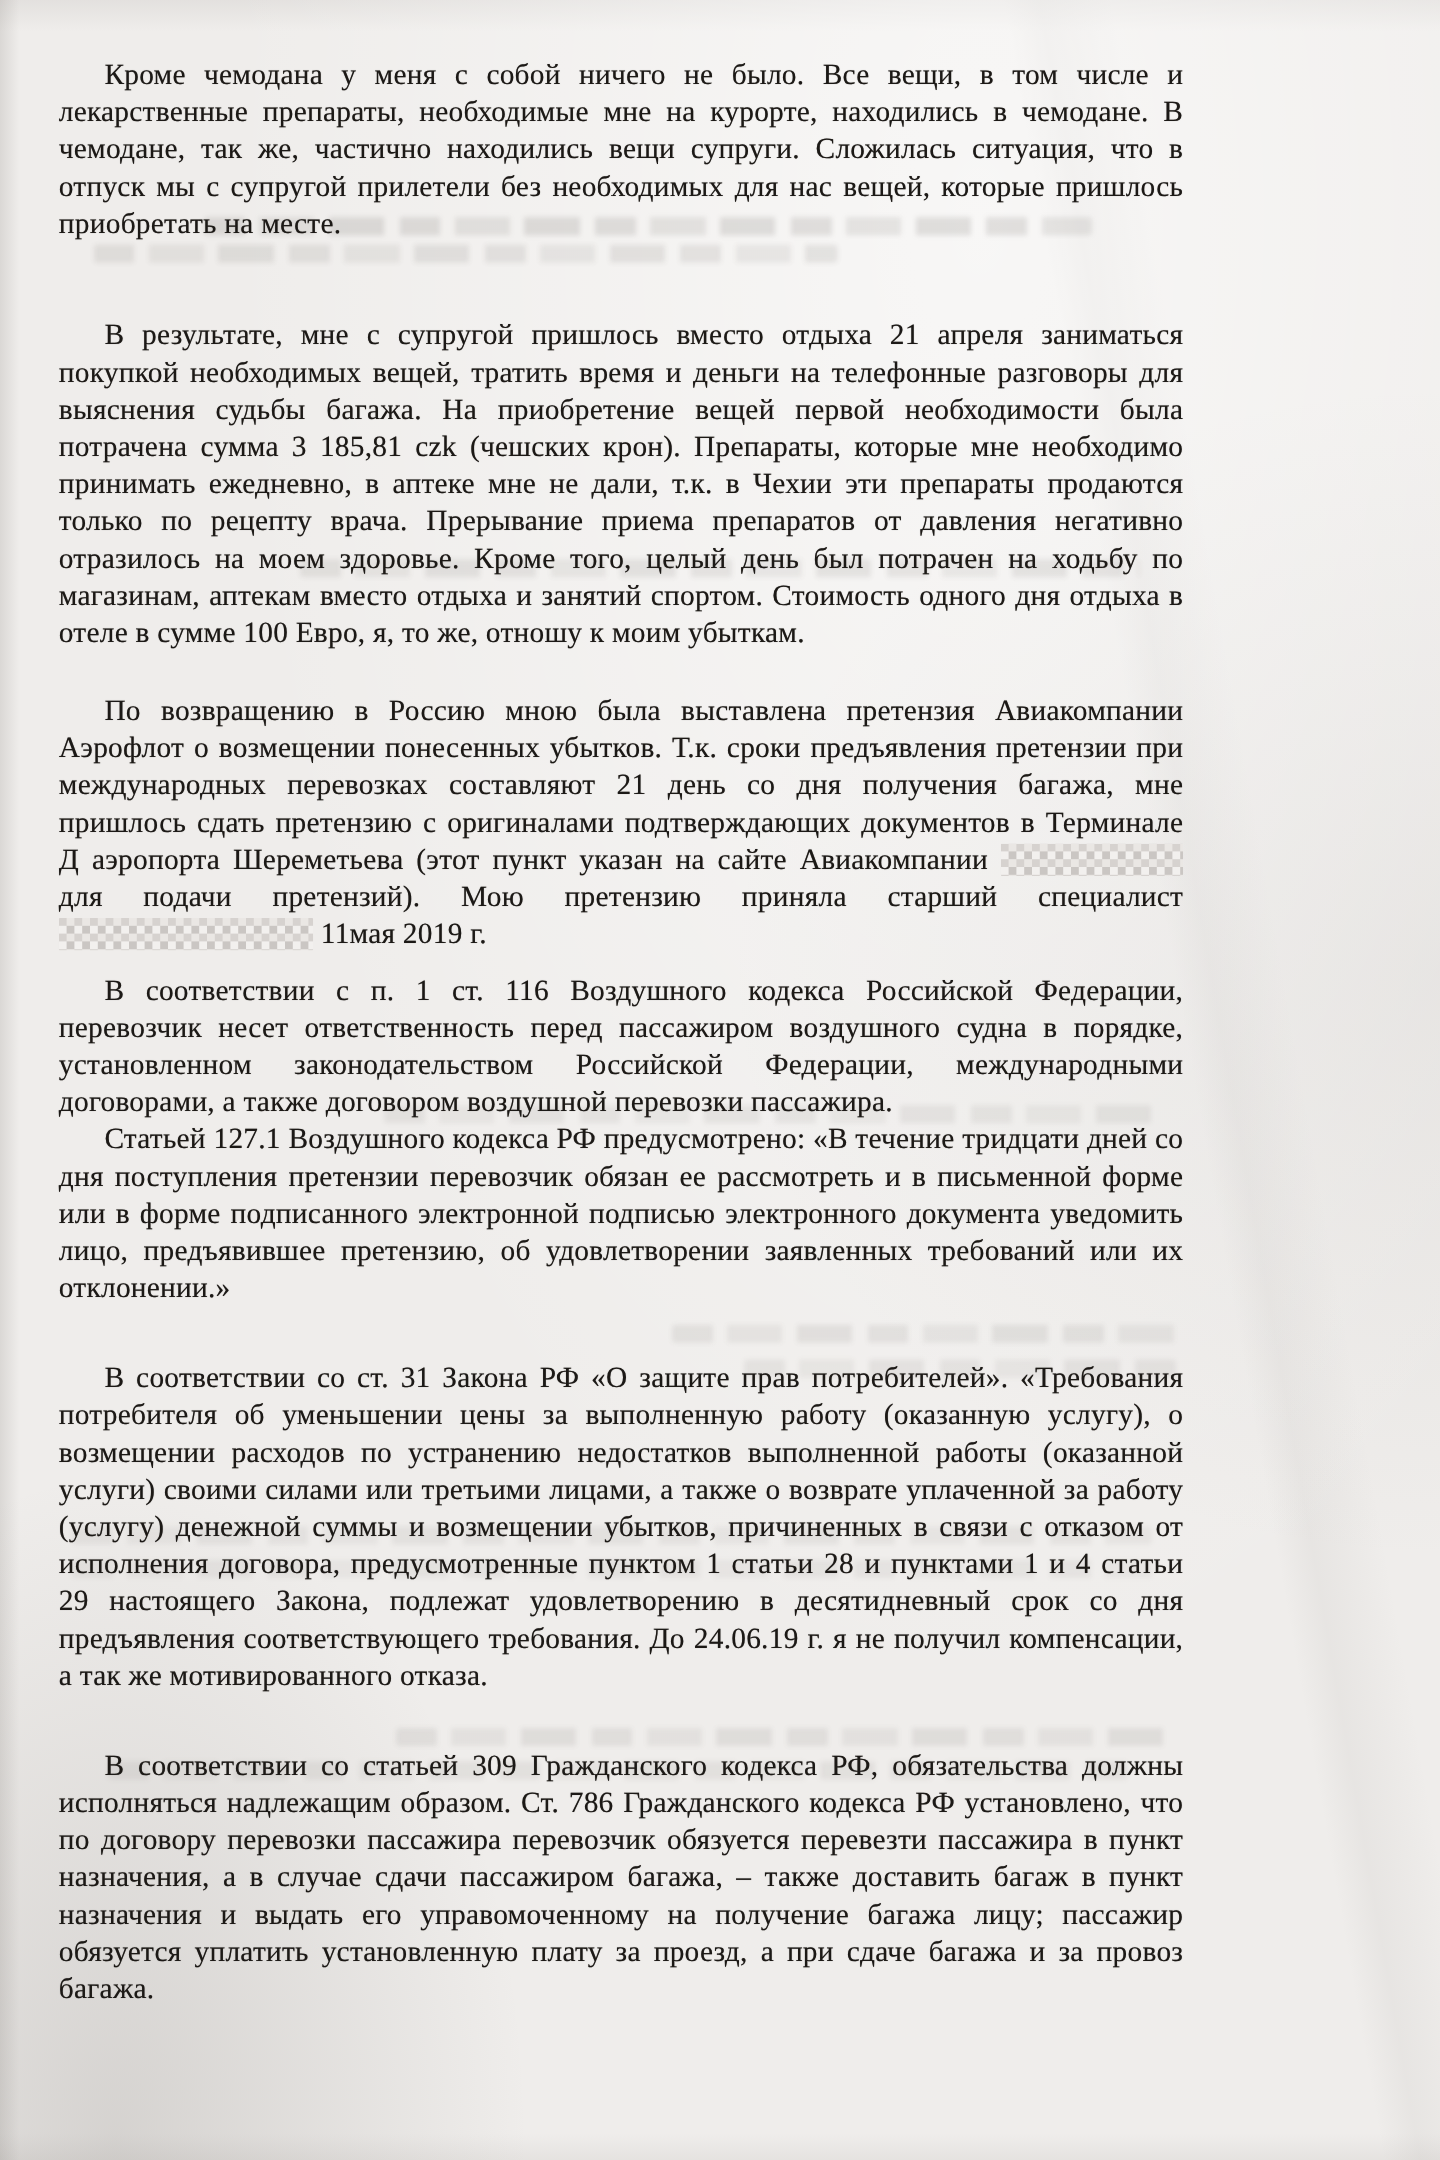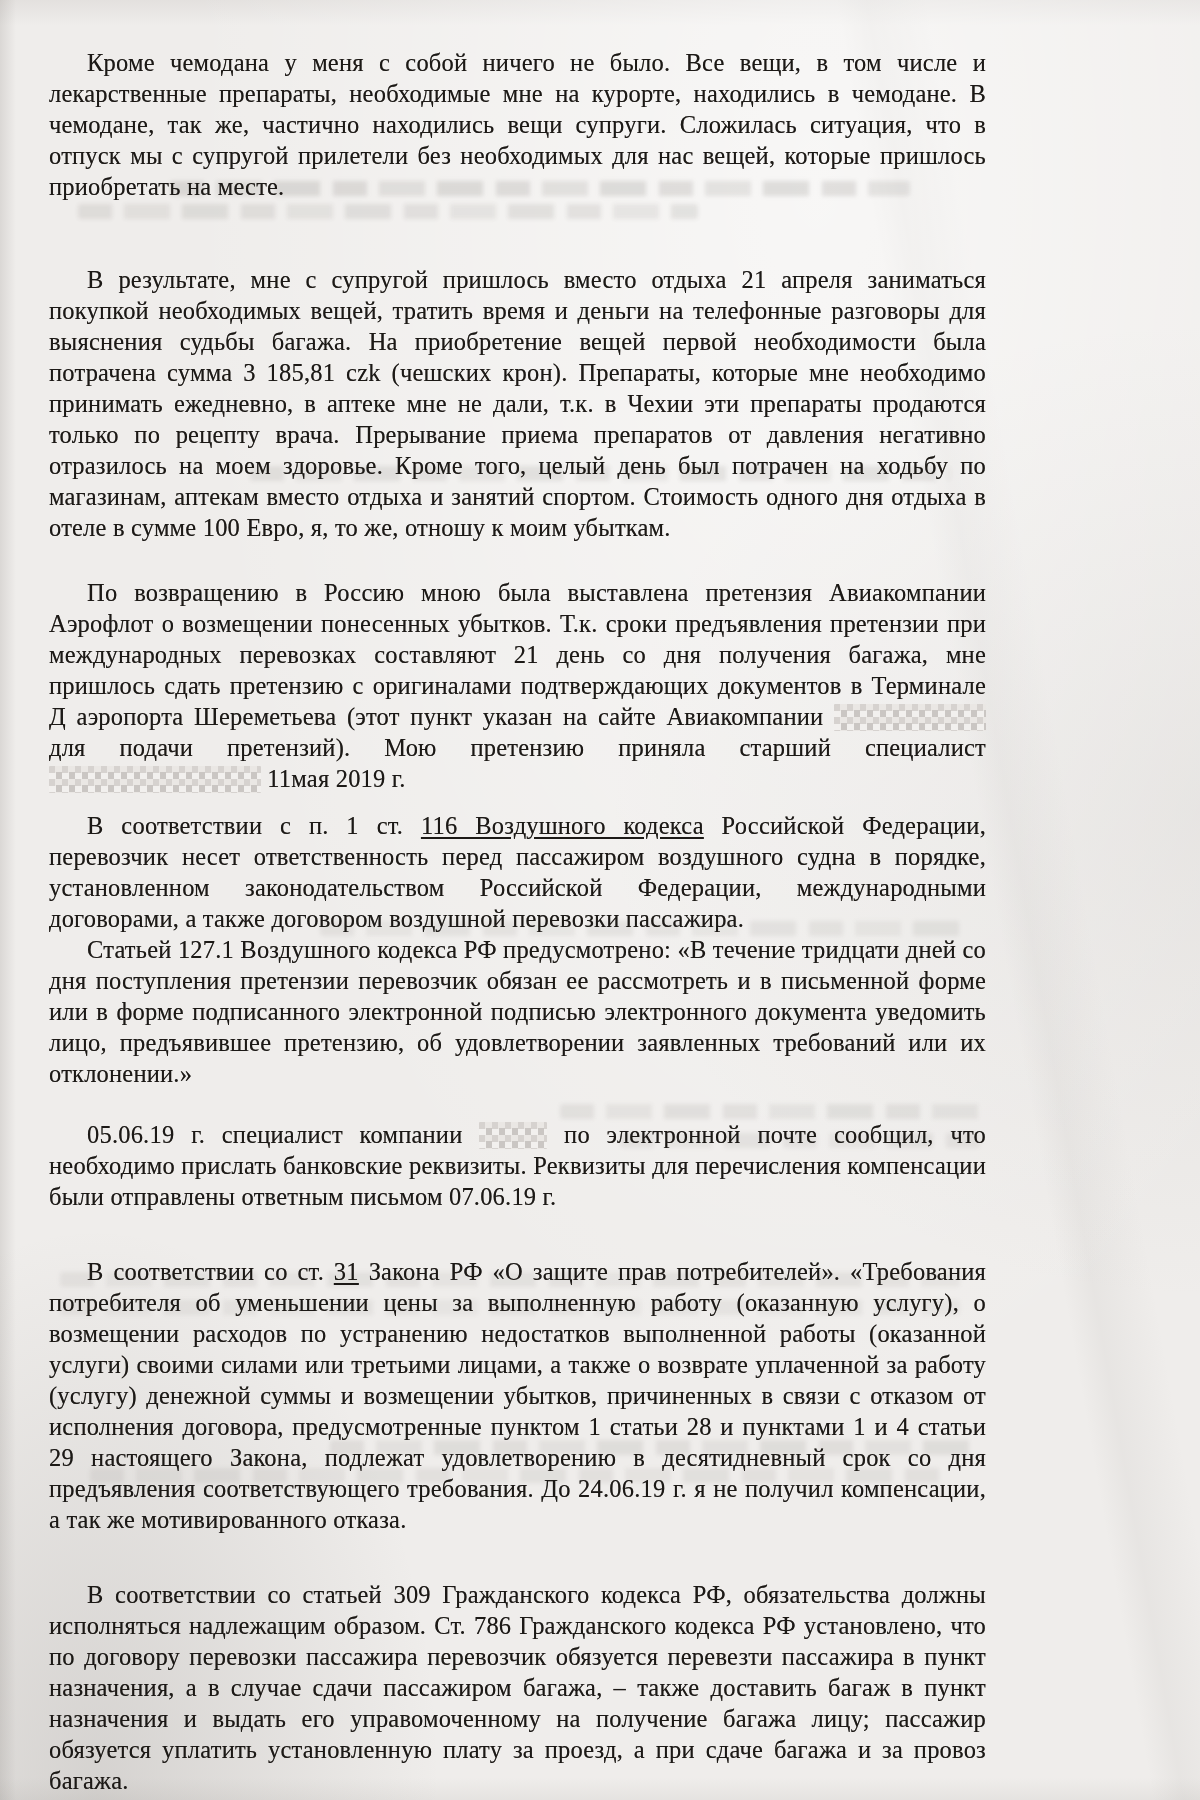--- a/index.html
+++ b/index.html
@@ -20,21 +20,21 @@
       linear-gradient(0deg, rgba(140,135,130,0.10), rgba(140,135,130,0) 22px);
   }
   .doc{
     position:absolute;left:49px;top:47px;width:937px;
     font-size:24.5px;line-height:31px;color:#1c1916;
     letter-spacing:0.2px;
     text-shadow:0 0 0.6px rgba(25,22,18,0.55);
   }
   .para{margin:0;text-indent:38px;text-align:justify;hyphens:none;}
   .para span{text-indent:0;}
-  .underline{text-decoration:underline;text-underline-offset:3px;}
+  .underline{text-underline-offset:3px;}
   .bold{font-weight:normal;}
   .redact{
     display:inline-block;height:27px;vertical-align:-6px;border-radius:1px;
     background:conic-gradient(#eae7e4 25%, #cac6c3 0 50%, #f2f0ee 0 75%, #d6d2cf 0);
     background-size:13px 13px;
   }
   .ghost{
     position:absolute;height:15px;border-radius:3px;
     background:repeating-linear-gradient(90deg,
       rgba(105,100,96,0.16) 0 34px, rgba(105,100,96,0) 34px 46px,
@@ -59,18 +59,17 @@
   <div class="ghost" style="left:60px;top:1300px;width:900px;opacity:.5;"></div>
   <div class="ghost" style="left:330px;top:1440px;width:640px;opacity:.7;"></div>
   <div class="ghost" style="left:90px;top:1468px;width:860px;opacity:.6;"></div>
 
   <div class="doc">
       <p class="para" style="margin-top: 0px;"><span class="text">Кроме чемодана у меня с собой ничего не было. Все вещи, в том числе и лекарственные препараты, необходимые мне на курорте, находились в чемодане. В чемодане, так же, частично находились вещи супруги. Сложилась ситуация, что в отпуск мы с супругой прилетели без необходимых для нас вещей, которые пришлось приобретать на месте.</span></p>
       <p class="para" style="margin-top: 62px;"><span class="text">В результате, мне с супругой пришлось вместо отдыха 21 апреля заниматься покупкой необходимых вещей,  тратить время и деньги на телефонные разговоры для  выяснения судьбы багажа. На приобретение вещей первой необходимости была потрачена сумма 3 185,81 czk (чешских крон).  Препараты,  которые мне необходимо принимать ежедневно, в аптеке мне не дали, т.к. в Чехии эти препараты продаются только по рецепту врача. Прерывание приема препаратов от давления негативно отразилось на моем здоровье. Кроме того, целый день был потрачен на ходьбу по магазинам, аптекам вместо отдыха и занятий спортом. Стоимость одного дня отдыха  в отеле в сумме 100 Евро, я, то же, отношу к моим убыткам.</span></p>
       <p class="para" style="margin-top: 34px;"><span class="text">По возвращению в Россию мною была выставлена претензия Авиакомпании Аэрофлот о возмещении понесенных убытков. Т.к. сроки предъявления претензии при международных перевозках составляют 21 день со дня получения багажа, мне пришлось сдать претензию с оригиналами подтверждающих документов в Терминале Д аэропорта Шереметьева (этот пункт указан на сайте Авиакомпании </span><span class="redact" style="width: 152px;"></span><span class="text"> для подачи претензий). Мою претензию приняла старший специалист </span><span class="redact" style="width: 212px;"></span><span class="text"> 11мая 2019 г.</span></p>
       <p class="para" style="margin-top: 16px;"><span class="text">В соответствии с п. 1 ст. </span><span class="underline">116 Воздушного кодекса</span><span class="text"> Российской Федерации, перевозчик несет ответственность перед пассажиром воздушного судна в порядке, установленном законодательством Российской Федерации, международными договорами, а также договором воздушной перевозки пассажира.</span></p>
       <p class="para" style="margin-top: 0px;"><span class="text">Статьей 127.1 Воздушного кодекса РФ предусмотрено: «В течение тридцати дней со дня поступления претензии перевозчик обязан ее рассмотреть и в письменной форме или в форме подписанного электронной подписью электронного документа уведомить лицо, предъявившее претензию, об удовлетворении заявленных требований или их отклонении.»</span></p>
-      <p class="para" style="margin-top: 30px;"><span class="text">05.06.19 г. специалист компании </span><span class="redact" style="width: 68px;"></span><span class="text"> по электронной почте сообщил, что необходимо прислать банковские реквизиты. Реквизиты для перечисления компенсации были отправлены ответным письмом 07.06.19 г.</span></p>
       <p class="para" style="margin-top: 44px;"><span class="text">В соответствии со ст. </span><span class="underline">31</span><span class="text"> Закона РФ «О защите прав потребителей». «Требования потребителя об уменьшении цены за выполненную работу (оказанную услугу), о возмещении расходов по устранению недостатков выполненной работы (оказанной услуги) своими силами или третьими лицами, а также о возврате уплаченной за работу (услугу) денежной суммы и возмещении убытков, причиненных в связи с отказом от исполнения договора, предусмотренные пунктом 1 статьи 28 и пунктами 1 и 4 статьи 29 настоящего Закона, подлежат удовлетворению в десятидневный срок со дня предъявления соответствующего требования. До 24.06.19 г. я не получил компенсации, а так же мотивированного отказа.</span></p>
       <p class="para" style="margin-top: 44px;"><span class="text">В соответствии со статьей 309 Гражданского кодекса РФ, обязательства должны исполняться надлежащим образом. Ст. 786 Гражданского кодекса РФ установлено, что по договору перевозки пассажира перевозчик обязуется перевезти пассажира в пункт назначения, а в случае сдачи пассажиром багажа, – также </span><span class="bold">доставить багаж в пункт назначения и выдать его управомоченному на получение багажа лицу</span><span class="text">; пассажир обязуется уплатить установленную плату за проезд, а при сдаче багажа и за провоз багажа.</span></p>
     </div>
 
 </div>
 
 </body></html>

